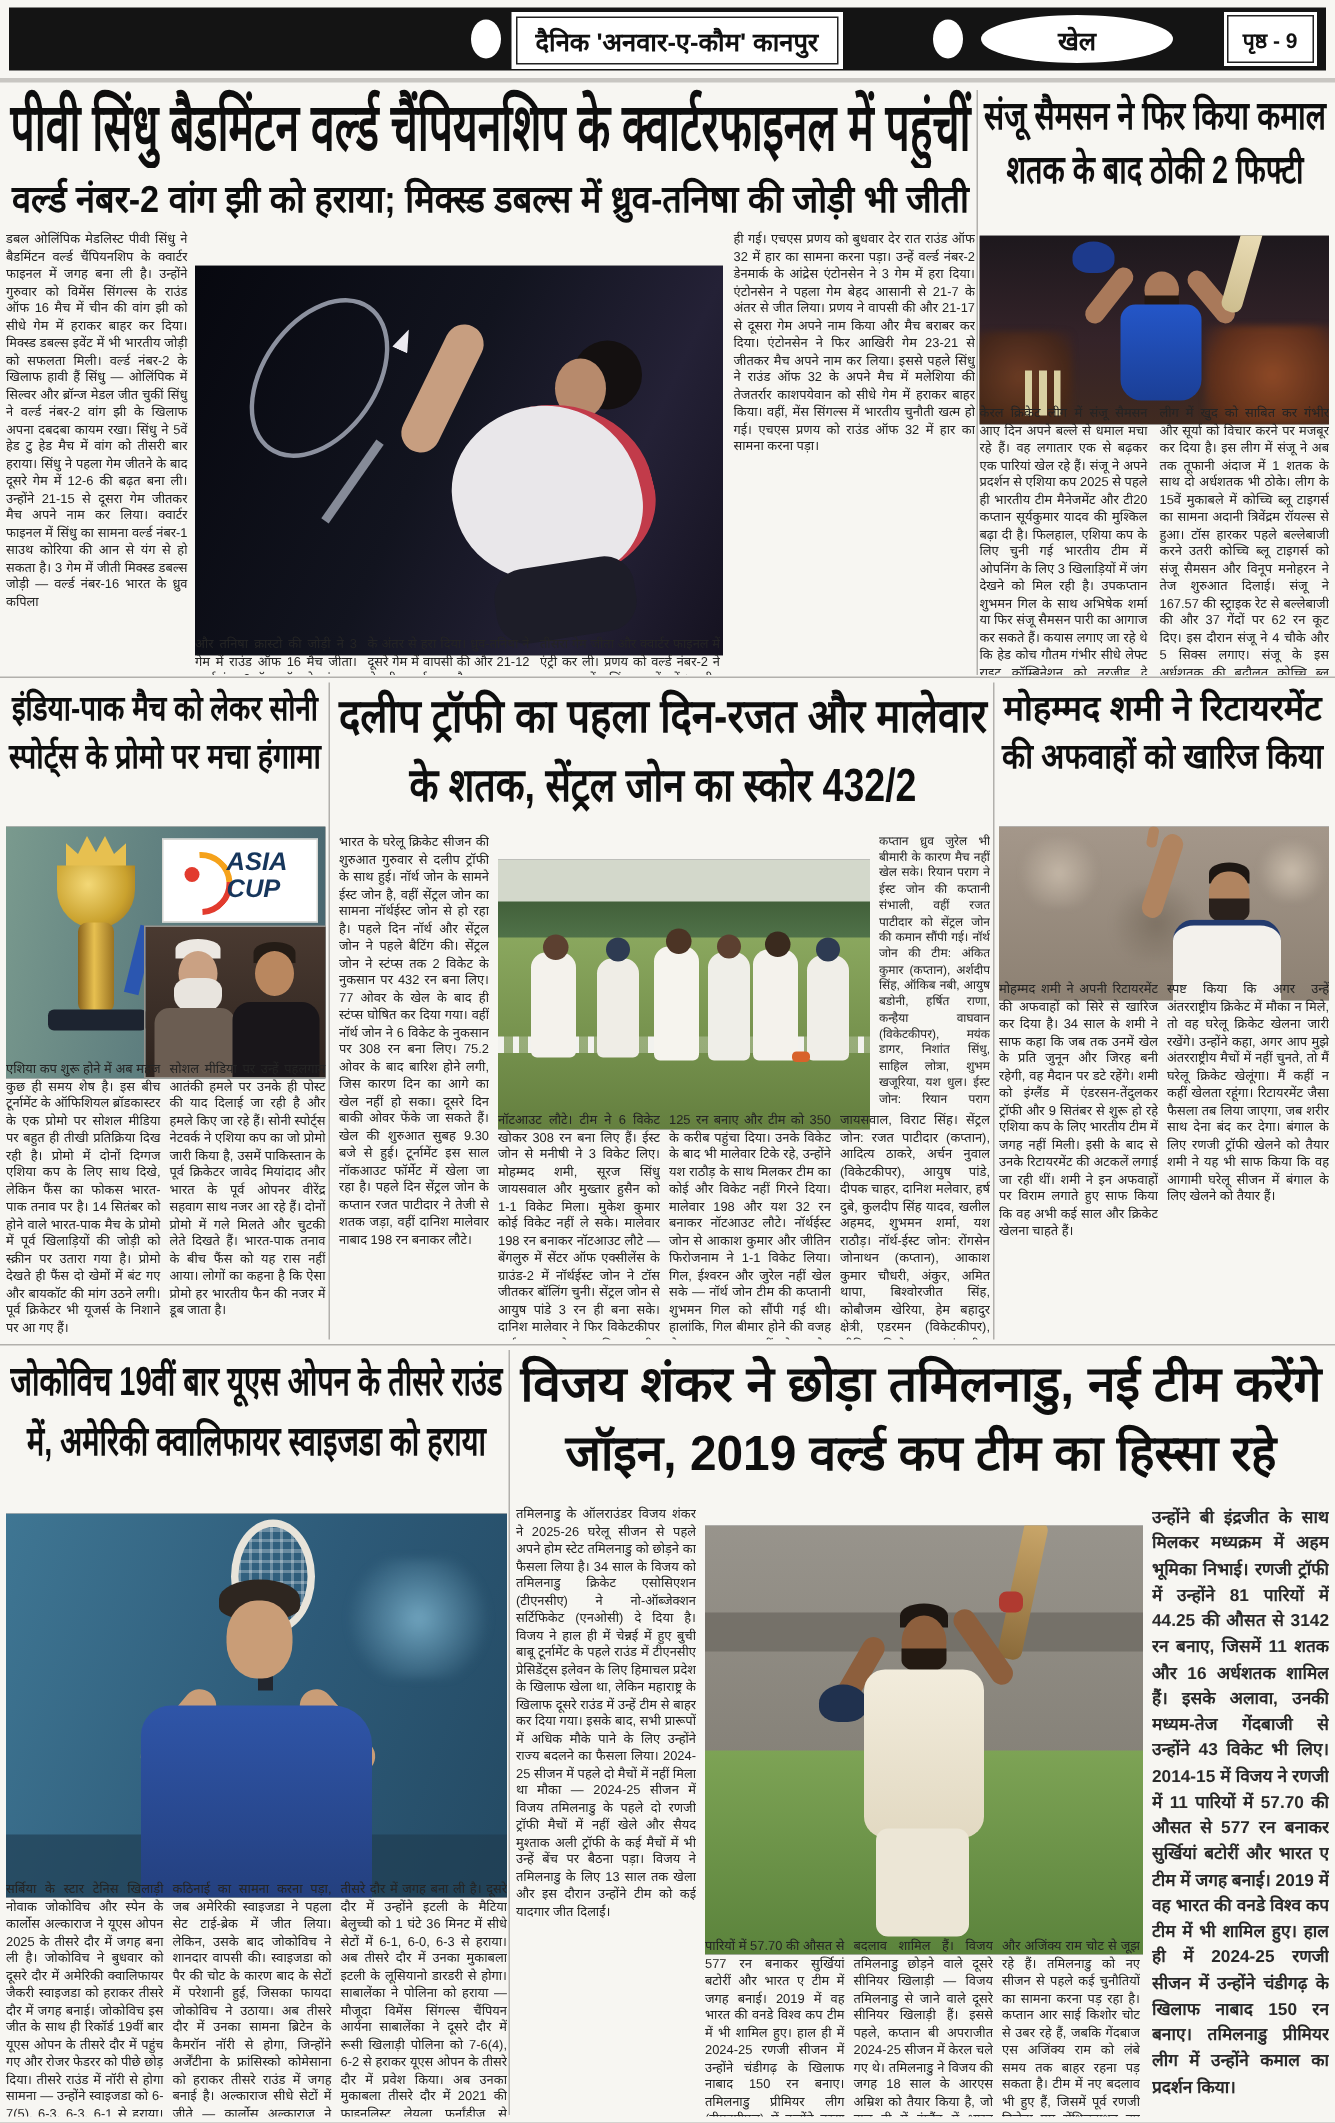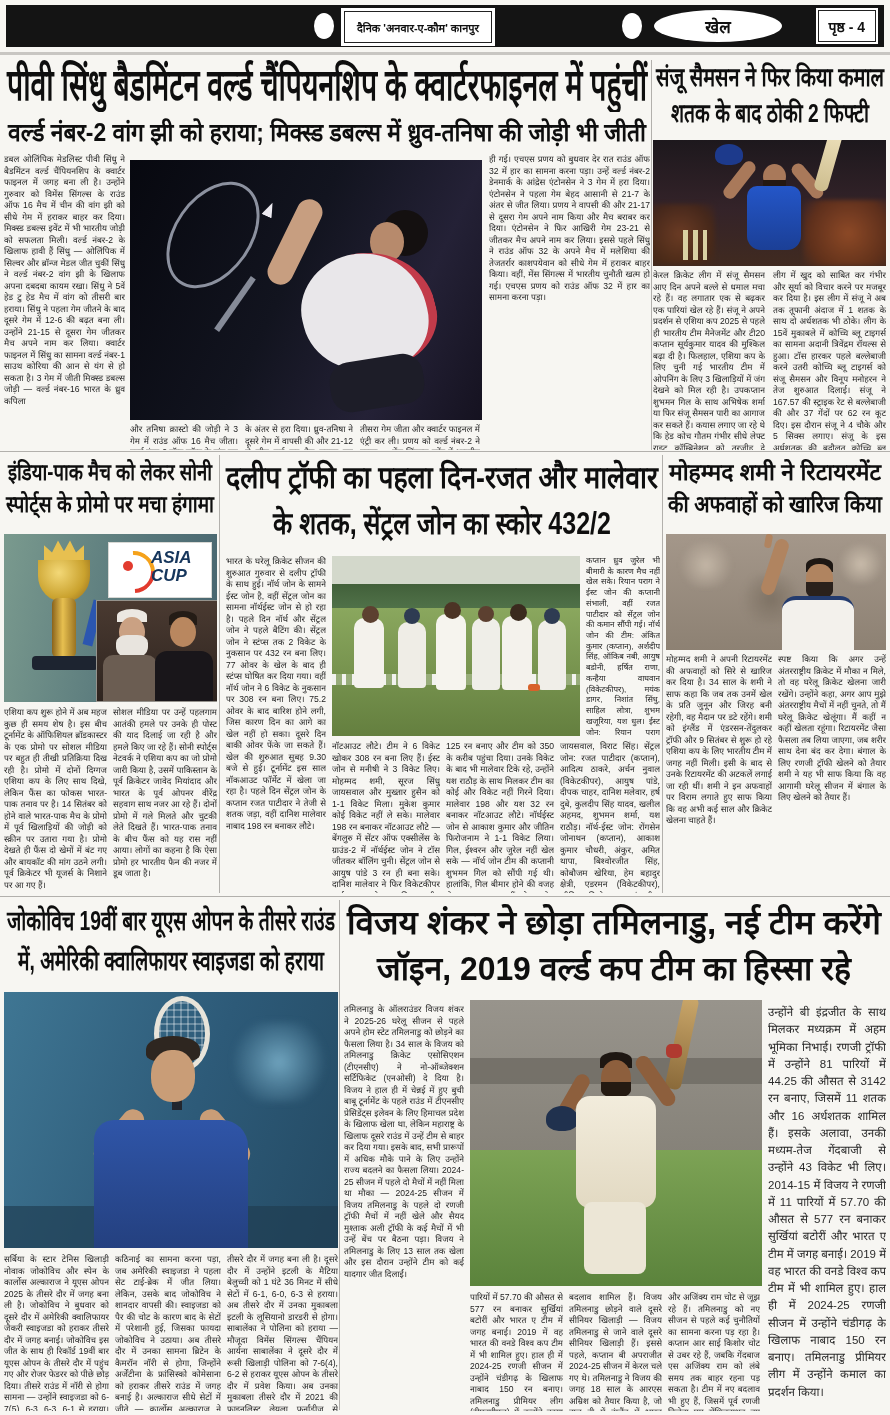--- a/index.html
+++ b/index.html
@@ -5,50 +5,50 @@
   html,body{margin:0;padding:0;background:#b9b7b3;}
   .page{position:relative;width:890px;height:1415px;margin:0 auto;background:#f7f6f2;
         font-family:"Liberation Sans","DejaVu Sans",sans-serif;overflow:hidden;color:#1c1c1c;}
   .abs{position:absolute;}
   
   .masthead{position:absolute;left:6px;top:5px;width:878px;height:42px;background:#141414;}
   .mh-datebox{position:absolute;left:14px;top:6px;height:24px;border:3px double #fff;color:#fff;
               font-weight:700;font-size:15px;padding:2px 16px;display:flex;align-items:center;}
   .mh-dot{position:absolute;top:8px;width:20px;height:26px;background:#fff;border-radius:50%;}
   .mh-paperbox{position:absolute;left:338px;top:6px;height:26px;background:#fff;border:1px solid #222;
-               box-shadow:0 0 0 3px #fff;color:#111;font-weight:700;font-size:11px;padding:2px 12px;
+               box-shadow:0 0 0 3px #fff;color:#111;font-weight:700;font-size:17px;padding:2px 12px;
                display:flex;align-items:center;}
   .mh-khel{position:absolute;left:648px;top:5px;width:128px;height:32px;background:#fff;border-radius:50%;
            display:flex;align-items:center;justify-content:center;font-weight:700;font-size:17px;color:#111;}
   .mh-pagebox{position:absolute;right:8px;top:5px;height:26px;background:#fff;border:1px solid #222;
               box-shadow:0 0 0 2px #fff;color:#111;font-weight:700;font-size:14px;padding:2px 10px;
               display:flex;align-items:center;}
   .rule{position:absolute;background:#c8c6c2;}
   .hairline{position:absolute;background:#b2b0ac;}
   
   svg text{font-family:"Liberation Sans","DejaVu Sans",sans-serif;fill:#0e0e0e;font-weight:700;}
   
   .col{position:absolute;font-size:8.6px;line-height:1.34;text-align:justify;color:#242424;
        overflow:hidden;word-break:break-word;}
-  .col-bold{font-size:11.5px;font-weight:400;line-height:1.5;color:#2a2a2a;}
-  
-  .photo{position:absolute;overflow:hidden;background:#777;}
+  .col-bold{font-size:11.5px;font-weight:700;line-height:1.5;color:#2a2a2a;}
+  
+  .photo{position:absolute;overflow:hidden;background:#777;margin-top:17px;}
   .photo *{position:absolute;}
 </style>
 </head>
 <body>
 
 <div class="page">
 
   <div class="masthead">
     <div class="mh-dot" style="left:308px;"></div>
     <div class="mh-paperbox">दैनिक 'अनवार-ए-कौम' कानपुर</div>
     <div class="mh-dot" style="left:616px;"></div>
     <div class="mh-khel">खेल</div>
-    <div class="mh-pagebox">पृष्ठ - 4</div>
+    <div class="mh-pagebox">पृष्ठ - 9</div>
   </div>
   <div class="rule" style="left:0;top:52px;width:890px;height:3px;"></div>
 
   <div class="hairline" style="left:0;top:451px;width:890px;height:1px;"></div>
   <div class="hairline" style="left:0;top:896px;width:890px;height:1px;"></div>
   <div class="hairline" style="left:651px;top:60px;width:1px;height:390px;"></div>
   <div class="hairline" style="left:219px;top:455px;width:1px;height:438px;"></div>
   <div class="hairline" style="left:662px;top:455px;width:1px;height:438px;"></div>
   <div class="hairline" style="left:339px;top:900px;width:1px;height:510px;"></div>
 

